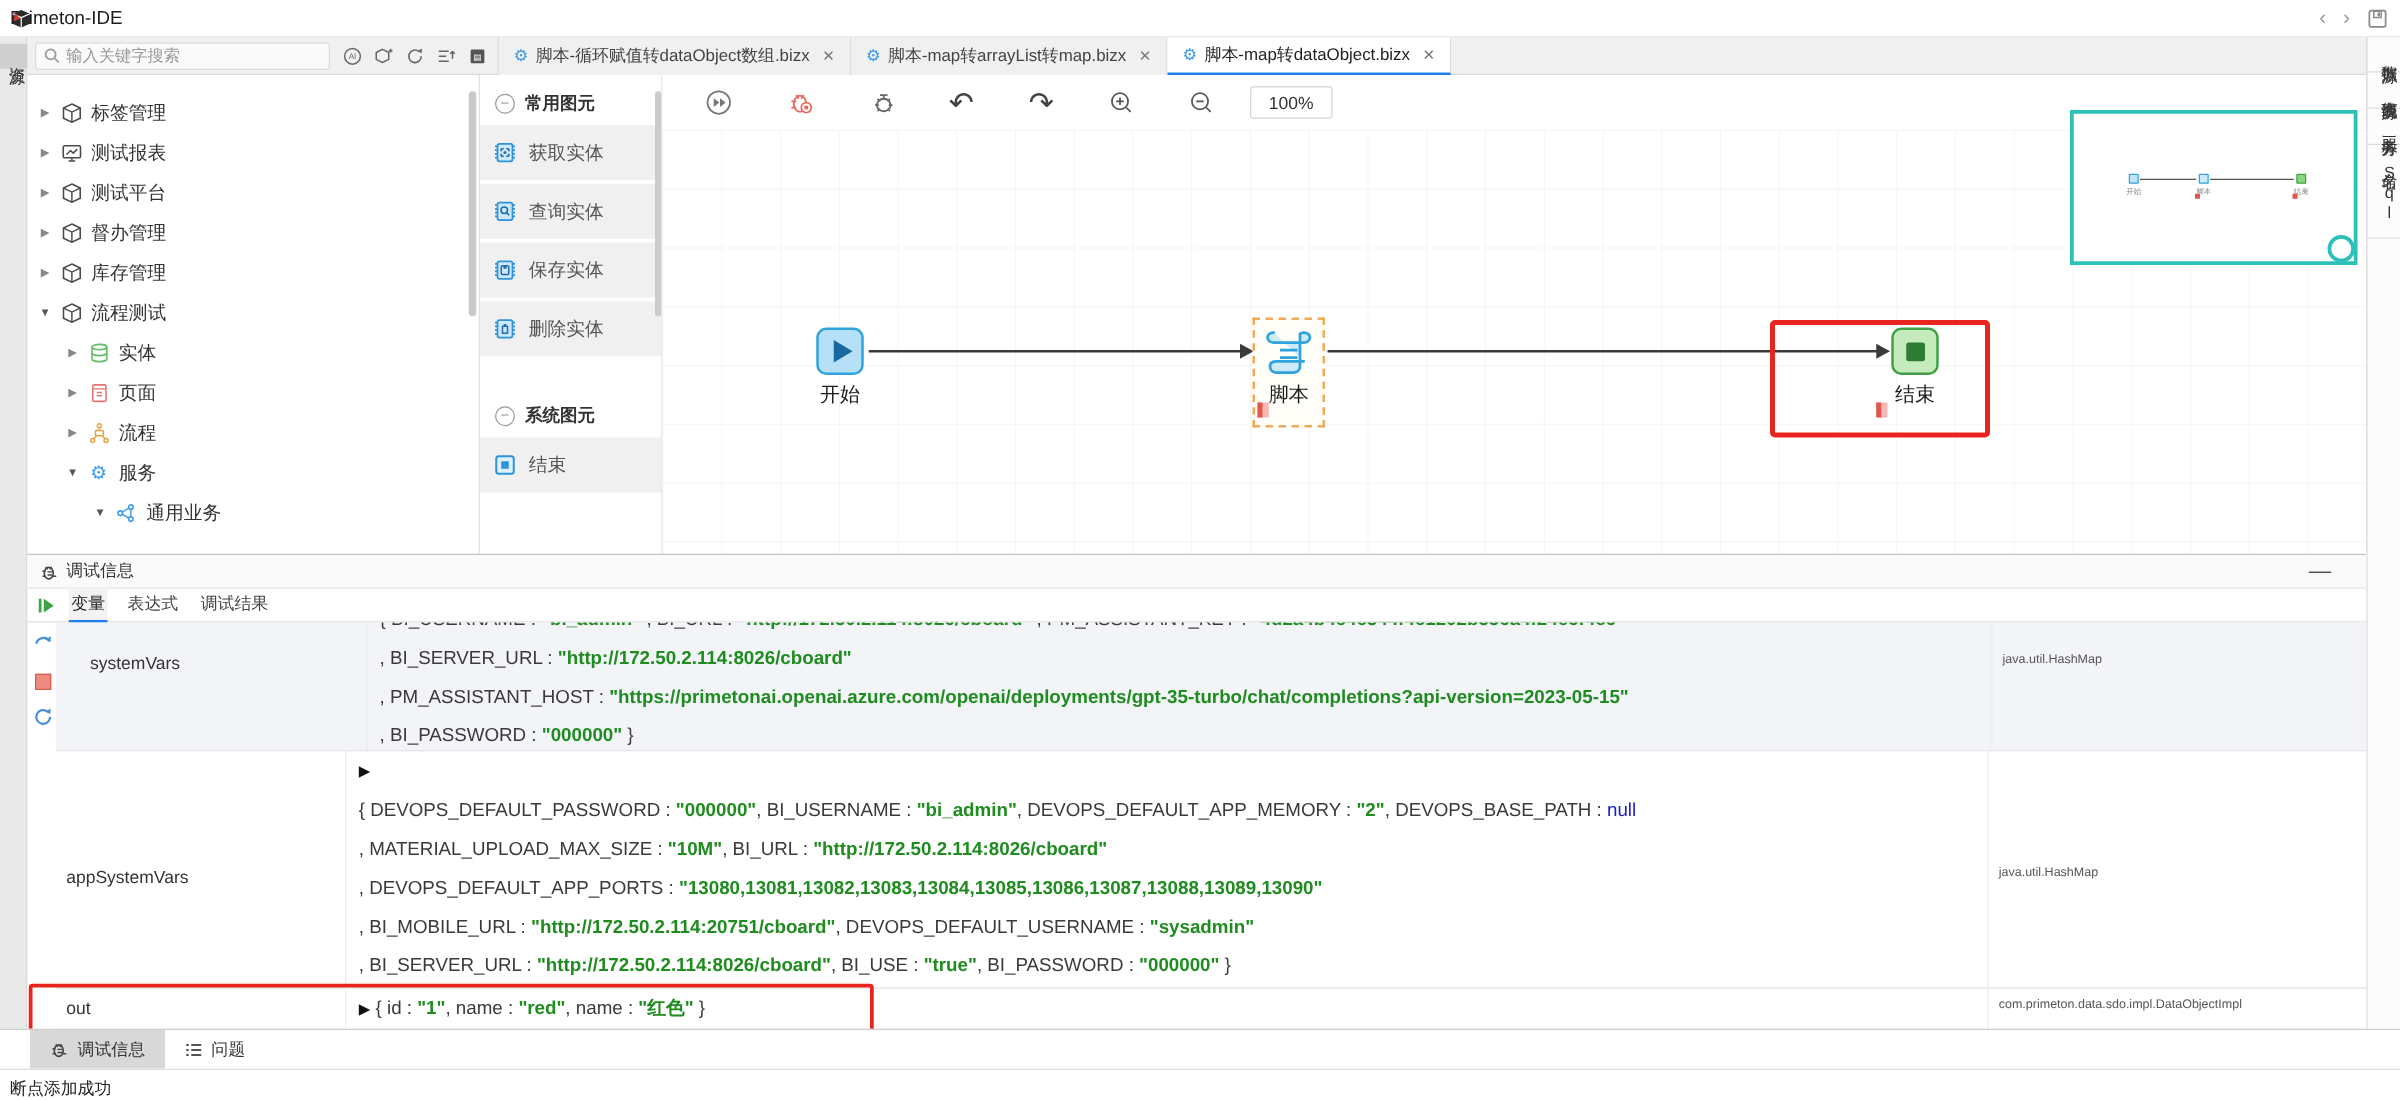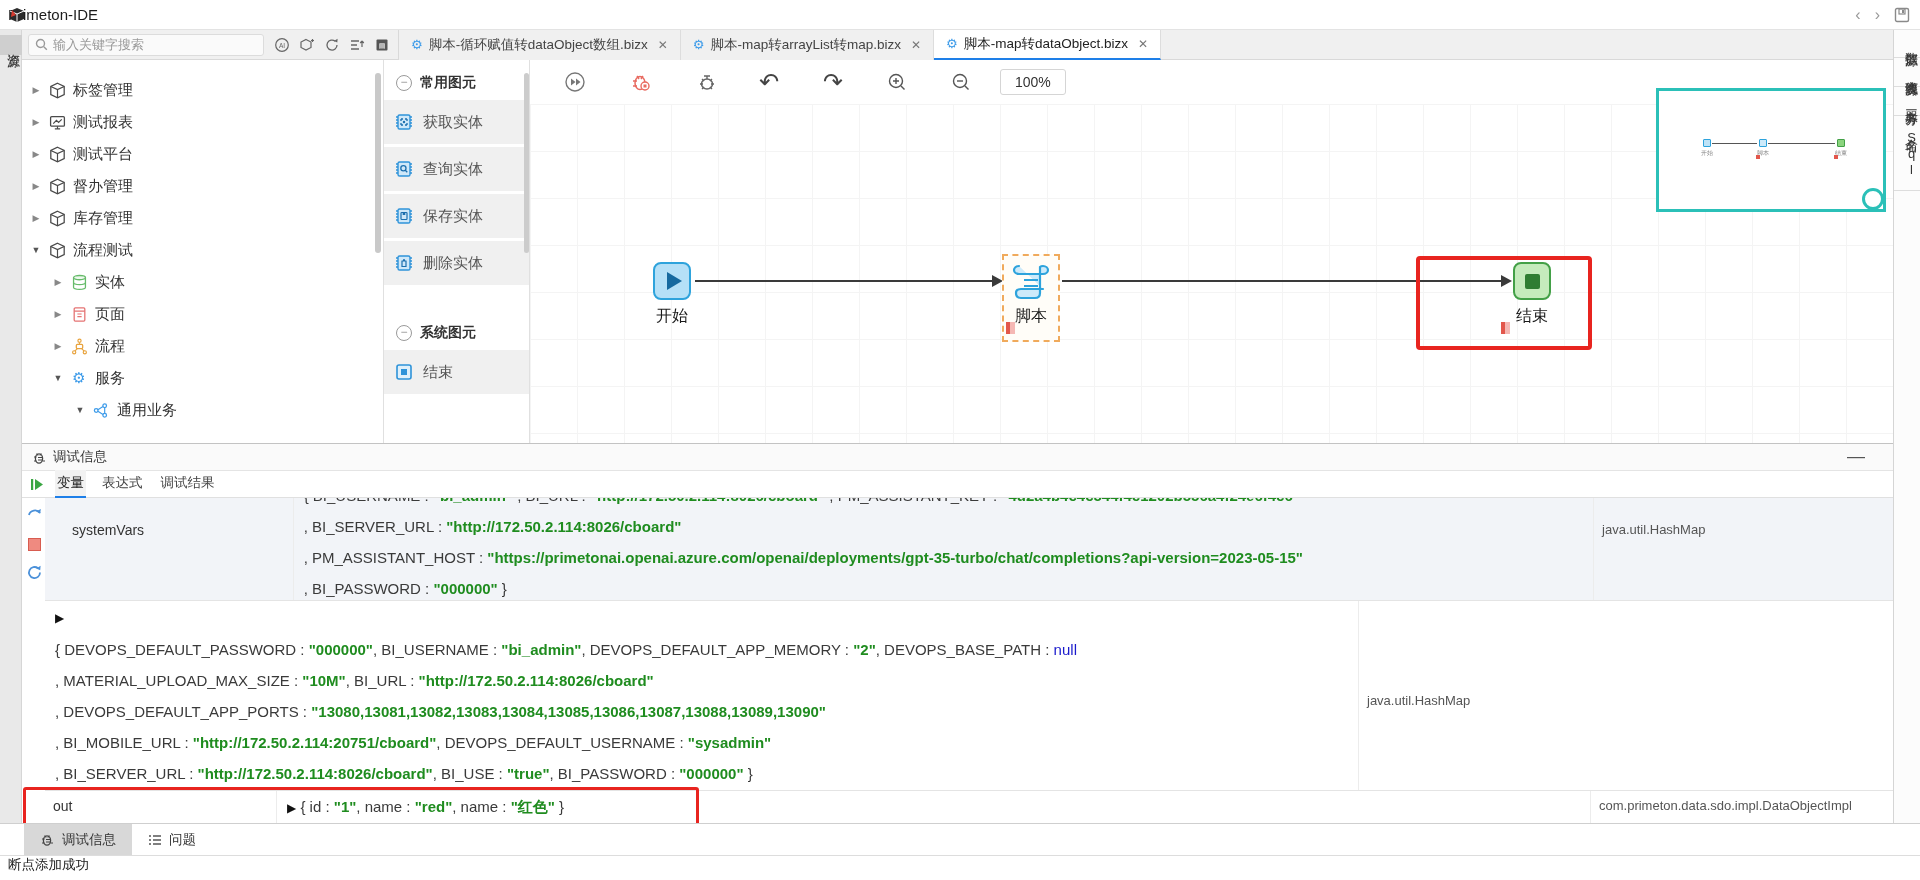--- a/index.html
+++ b/index.html
@@ -89,30 +89,30 @@
   #debug-tabs { position:absolute; left:0; top:27px; width:1871px; height:27px; border-bottom:1px solid #e0e0e0; display:flex; align-items:center; }
   #debug-tabs .dtab { font-size:13.5px; color:#444; margin-right:14px; padding:4px 2px; cursor:pointer; }
   #debug-tabs .dtab.active { color:#222; border-bottom:2px solid #1e7fe8; background:#f2f2f2; }
   #dbg-controls { position:absolute; left:2px; top:60px; width:21px; display:flex; flex-direction:column; gap:13px; align-items:center; }
   #dbg-controls .dc { cursor:pointer; }
 
   #dbg-table { position:absolute; left:23px; top:54px; width:1848px; }
   .drow { position:relative; display:flex; border-bottom:1px solid #e4e4e4; }
   .dname { width:232px; font-size:14px; color:#333; padding-left:8px; border-right:1px solid #ececec; }
   .dval  { width:1313px; overflow:hidden; padding-left:10px; font-size:15px; }
-  .dtype { width:303px; font-size:13px; color:#555; border-left:1px solid #ececec; padding-left:8px; }
+  .dtype { width:303px; font-size:10px; color:#555; border-left:1px solid #ececec; padding-left:8px; }
   .vline { line-height:31px; white-space:nowrap; }
   .seg-p { color:#3a3a3a; } .seg-a { color:#111; font-size:12px; }
   .seg-s { color:#1f8c1f; font-weight:bold; } .seg-n { color:#1a1acc; font-weight:normal; }
   #out-highlight { position:absolute; left:1px; top:343px; width:676px; height:40px; border:3px solid #e8241f; border-radius:3px; pointer-events:none; }
 
   #bottom-tabs { left:0; top:823px; width:1920px; height:32px; background:#fff; border-top:1px solid #cfcfcf; display:flex; align-items:stretch; padding-left:24px; }
   .btab { display:flex; align-items:center; gap:7px; padding:0 16px; font-size:13.5px; color:#333; cursor:pointer; }
   .btab.active { background:#d8d8d8; }
-  #statusbar { left:0; top:855px; width:1920px; height:25px; background:#fff; border-top:1px solid #ddd; display:flex; align-items:flex-start; padding-left:8px; font-size:13.5px; color:#222; }
+  #statusbar { left:0; top:855px; width:1920px; height:25px; background:#fff; border-top:1px solid #ddd; display:flex; align-items:flex-end; padding-left:8px; font-size:13.5px; color:#222; }
 </style>
 </head>
 <body>
 
 <div id="titlebar" class="abs">
   <span class="abs" style="left:8px;top:6px;width:18px;height:18px;">
     <svg width="18" height="18" viewBox="0 0 18 18">
         <path d="M2 5l7-3 7 3v8l-7 3-7-3z" fill="#2b2b2b"></path>
         <path d="M2 5l7 3 7-3" stroke="#fff" stroke-width="1" fill="none"></path>
         <path d="M9 8v8" stroke="#fff" stroke-width="1"></path>
@@ -524,20 +524,21 @@
         <div class="dname" style="padding-top: 24px; margin-left: 19px;">systemVars</div>
         <div class="dval">
           <div class="vline" style="margin-top: -18px;"><span class="seg-p">{ BI_USERNAME :  </span><span class="seg-s">"bi_admin"</span><span class="seg-p"> ,  BI_URL :  </span><span class="seg-s">"http://172.50.2.114:8026/cboard"</span><span class="seg-p"> ,  PM_ASSISTANT_KEY :  </span><span class="seg-s">"4d2a4b4c4c544f4c1202b556a4f24e6f4c6"</span></div>
           <div class="vline"><span class="seg-p">,  BI_SERVER_URL :  </span><span class="seg-s">"http://172.50.2.114:8026/cboard"</span></div>
           <div class="vline"><span class="seg-p">,  PM_ASSISTANT_HOST :  </span><span class="seg-s">"https://primetonai.openai.azure.com/openai/deployments/gpt-35-turbo/chat/completions?api-version=2023-05-15"</span></div>
           <div class="vline"><span class="seg-p">,  BI_PASSWORD :  </span><span class="seg-s">"000000"</span><span class="seg-p"> }</span></div>
         </div>
         <div class="dtype" style="padding-top: 24px;">java.util.HashMap</div>
       </div>
       <div class="drow" style="height: 190px;">
+        <div class="dname" style="padding-top: 92px;">appSystemVars</div>
         <div class="dval">
           <div class="vline"><span class="seg-a">▶</span></div>
           <div class="vline"><span class="seg-p">{ DEVOPS_DEFAULT_PASSWORD :  </span><span class="seg-s">"000000"</span><span class="seg-p">,  BI_USERNAME :  </span><span class="seg-s">"bi_admin"</span><span class="seg-p">,  DEVOPS_DEFAULT_APP_MEMORY :  </span><span class="seg-s">"2"</span><span class="seg-p">,  DEVOPS_BASE_PATH :  </span><span class="seg-n">null</span></div>
           <div class="vline"><span class="seg-p">,  MATERIAL_UPLOAD_MAX_SIZE :  </span><span class="seg-s">"10M"</span><span class="seg-p">,  BI_URL :  </span><span class="seg-s">"http://172.50.2.114:8026/cboard"</span></div>
           <div class="vline"><span class="seg-p">,  DEVOPS_DEFAULT_APP_PORTS :  </span><span class="seg-s">"13080,13081,13082,13083,13084,13085,13086,13087,13088,13089,13090"</span></div>
           <div class="vline"><span class="seg-p">,  BI_MOBILE_URL :  </span><span class="seg-s">"http://172.50.2.114:20751/cboard"</span><span class="seg-p">,  DEVOPS_DEFAULT_USERNAME :  </span><span class="seg-s">"sysadmin"</span></div>
           <div class="vline"><span class="seg-p">,  BI_SERVER_URL :  </span><span class="seg-s">"http://172.50.2.114:8026/cboard"</span><span class="seg-p">,  BI_USE :  </span><span class="seg-s">"true"</span><span class="seg-p">,  BI_PASSWORD :  </span><span class="seg-s">"000000"</span><span class="seg-p"> }</span></div>
         </div>
         <div class="dtype" style="padding-top: 92px;">java.util.HashMap</div>
       </div>

